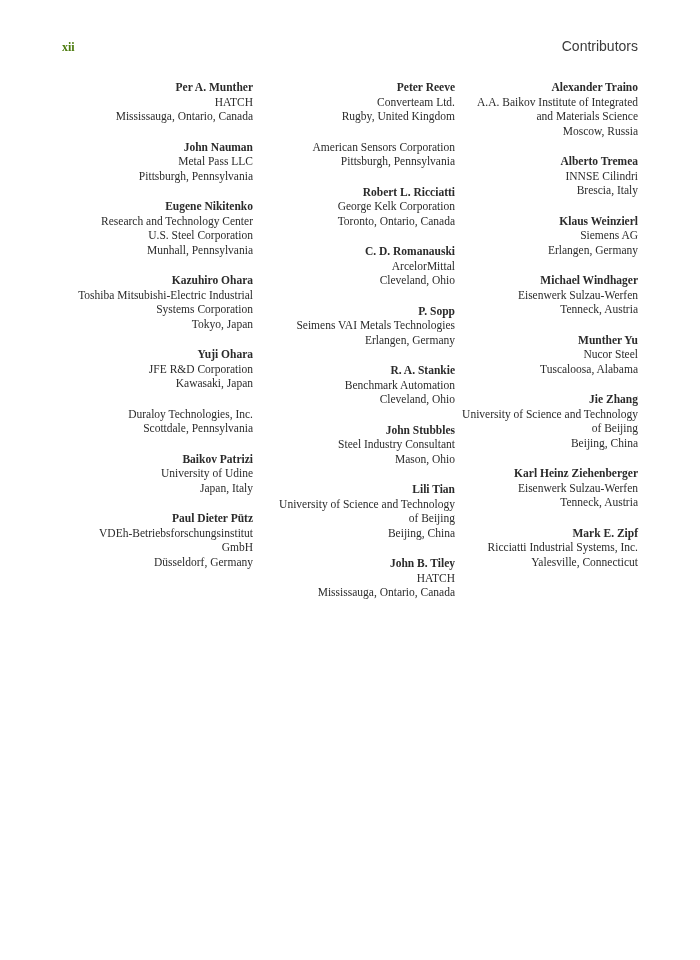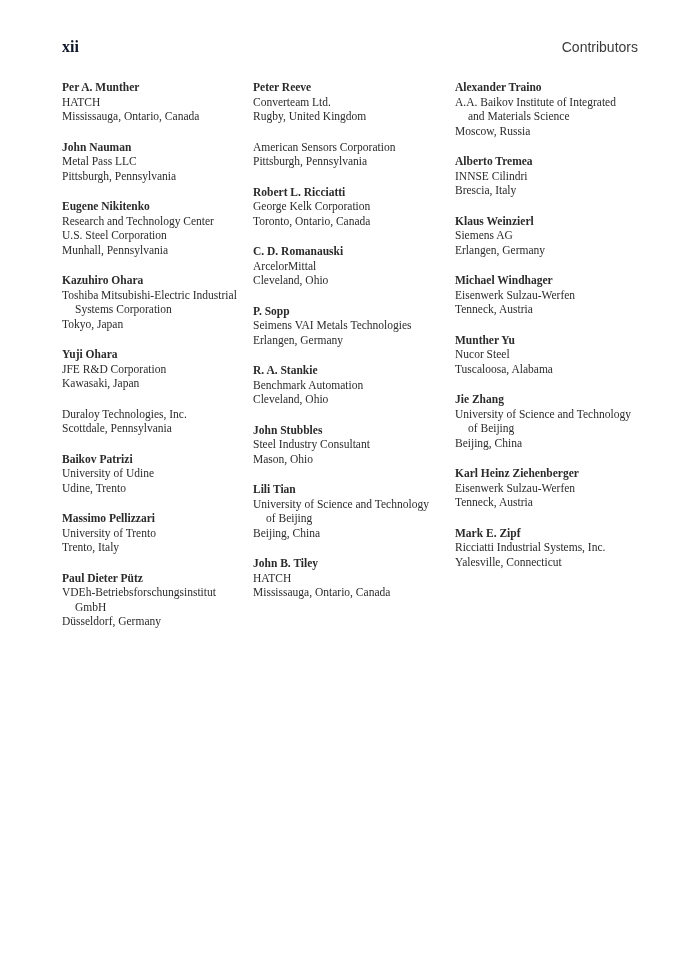--- a/index.html
+++ b/index.html
@@ -23,34 +23,35 @@
   }
   .page-header {
     display: flex;
     justify-content: space-between;
     align-items: baseline;
     height: 14px;
   }
   .folio {
     font-family: "Liberation Serif", serif;
     font-weight: 700;
-    font-size: 16px;
-    color: #0f172a;
+    font-size: 12px;
+    color: #4d7c0f;
   }
   .running-head {
     font-family: "Liberation Sans", sans-serif;
     font-size: 14px;
     color: #3a3a3a;
   }
   .columns {
     display: flex;
     margin-top: 28px;
   }
   .col {
     box-sizing: border-box;
+    text-align: right;
   }
   .col-1 { width: 191px; }
   .col-2 { width: 202px; }
   .col-3 { flex: 1; }
   .entry {
     margin-bottom: 16px;
     font-size: 11.5px;
     line-height: 14.5px;
   }
   .entry .name {
@@ -97,26 +98,21 @@
           <div class="aff-line">JFE R&amp;D Corporation</div>
           <div class="aff-line">Kawasaki, Japan</div>
         </div>
         <div class="entry">
           <div class="aff-line">Duraloy Technologies, Inc.</div>
           <div class="aff-line">Scottdale, Pennsylvania</div>
         </div>
         <div class="entry">
           <div class="name">Baikov Patrizi</div>
           <div class="aff-line">University of Udine</div>
-          <div class="aff-line">Udine, Trento</div>
-        </div>
-        <div class="entry">
-          <div class="name">Massimo Pellizzari</div>
-          <div class="aff-line">University of Trento</div>
-          <div class="aff-line">Trento, Italy</div>
+          <div class="aff-line">Japan, Italy</div>
         </div>
         <div class="entry">
           <div class="name">Paul Dieter Pütz</div>
           <div class="aff-line">VDEh-Betriebsforschungsinstitut</div>
           <div class="aff-line indent">GmbH</div>
           <div class="aff-line">Düsseldorf, Germany</div>
         </div>
       </div>
     <div class="col col-2">
         <div class="entry">

